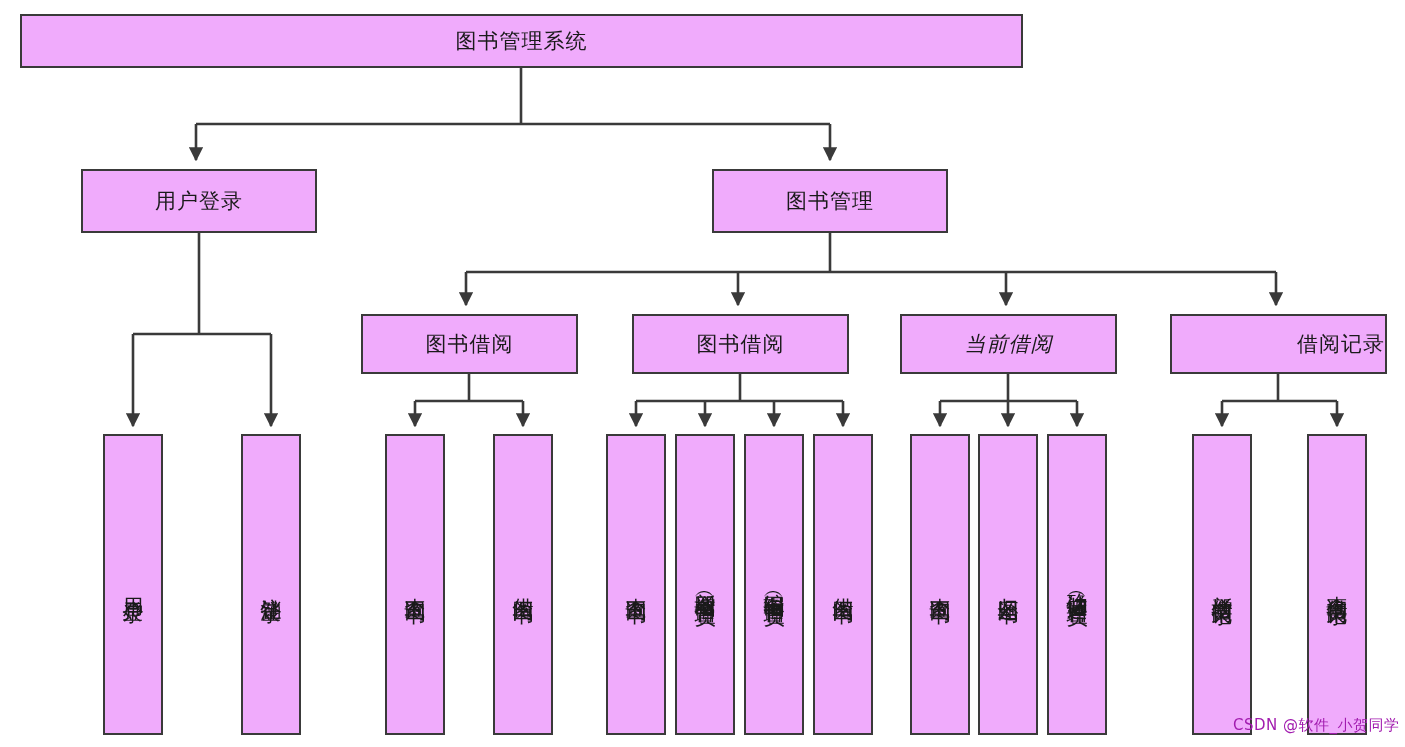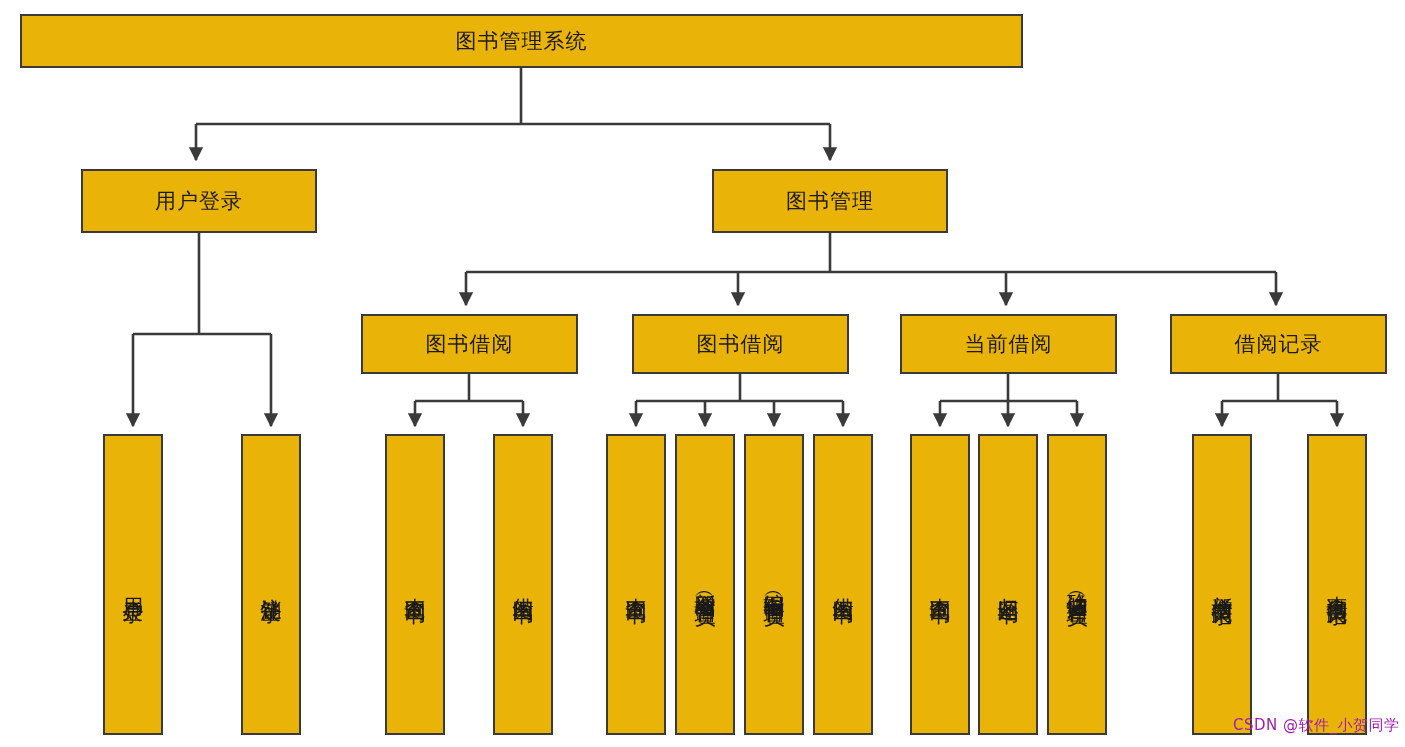--- a/index.html
+++ b/index.html
@@ -22,21 +22,21 @@
   svg#wires {
     position: absolute;
     left: 0;
     top: 0;
     width: 1405px;
     height: 747px;
   }
   .node {
     position: absolute;
     box-sizing: border-box;
-    background: #eab308;
+    background: #f0abfc;
     border: 2px solid #3a3a3a;
     display: flex;
     align-items: center;
     justify-content: center;
     color: #1a1a1a;
   }
   .node.h {
     font-size: 21px;
     letter-spacing: 1px;
   }
@@ -130,24 +130,24 @@
   <div class="node h" style="left:712px; top:169px; width:236px; height:64px;">
     <span class="lbl">图书管理</span>
   </div>
 
   <div class="node h" style="left:361px; top:314px; width:217px; height:60px;">
     <span class="lbl">图书借阅</span>
   </div>
   <div class="node h" style="left:632px; top:314px; width:217px; height:60px;justify-content:center;">
     <span class="lbl">图书借阅</span>
   </div>
-  <div class="node h" style="left:900px; top:314px; width:217px; height:60px;">
+  <div class="node h" style="left:900px; top:314px; width:217px; height:60px;font-style:italic;">
     <span class="lbl">当前借阅</span>
   </div>
-  <div class="node h" style="left:1170px; top:314px; width:217px; height:60px;">
+  <div class="node h" style="left:1170px; top:314px; width:217px; height:60px;justify-content:flex-end;">
     <span class="lbl">借阅记录</span>
   </div>
 
   <div class="node v" style="left:103px; top:434px; width:60px; height:301px;">
     <span class="lbl">用户登录</span>
   </div>
   <div class="node v" style="left:241px; top:434px; width:60px; height:301px;">
     <span class="lbl">注销登录</span>
   </div>
 

